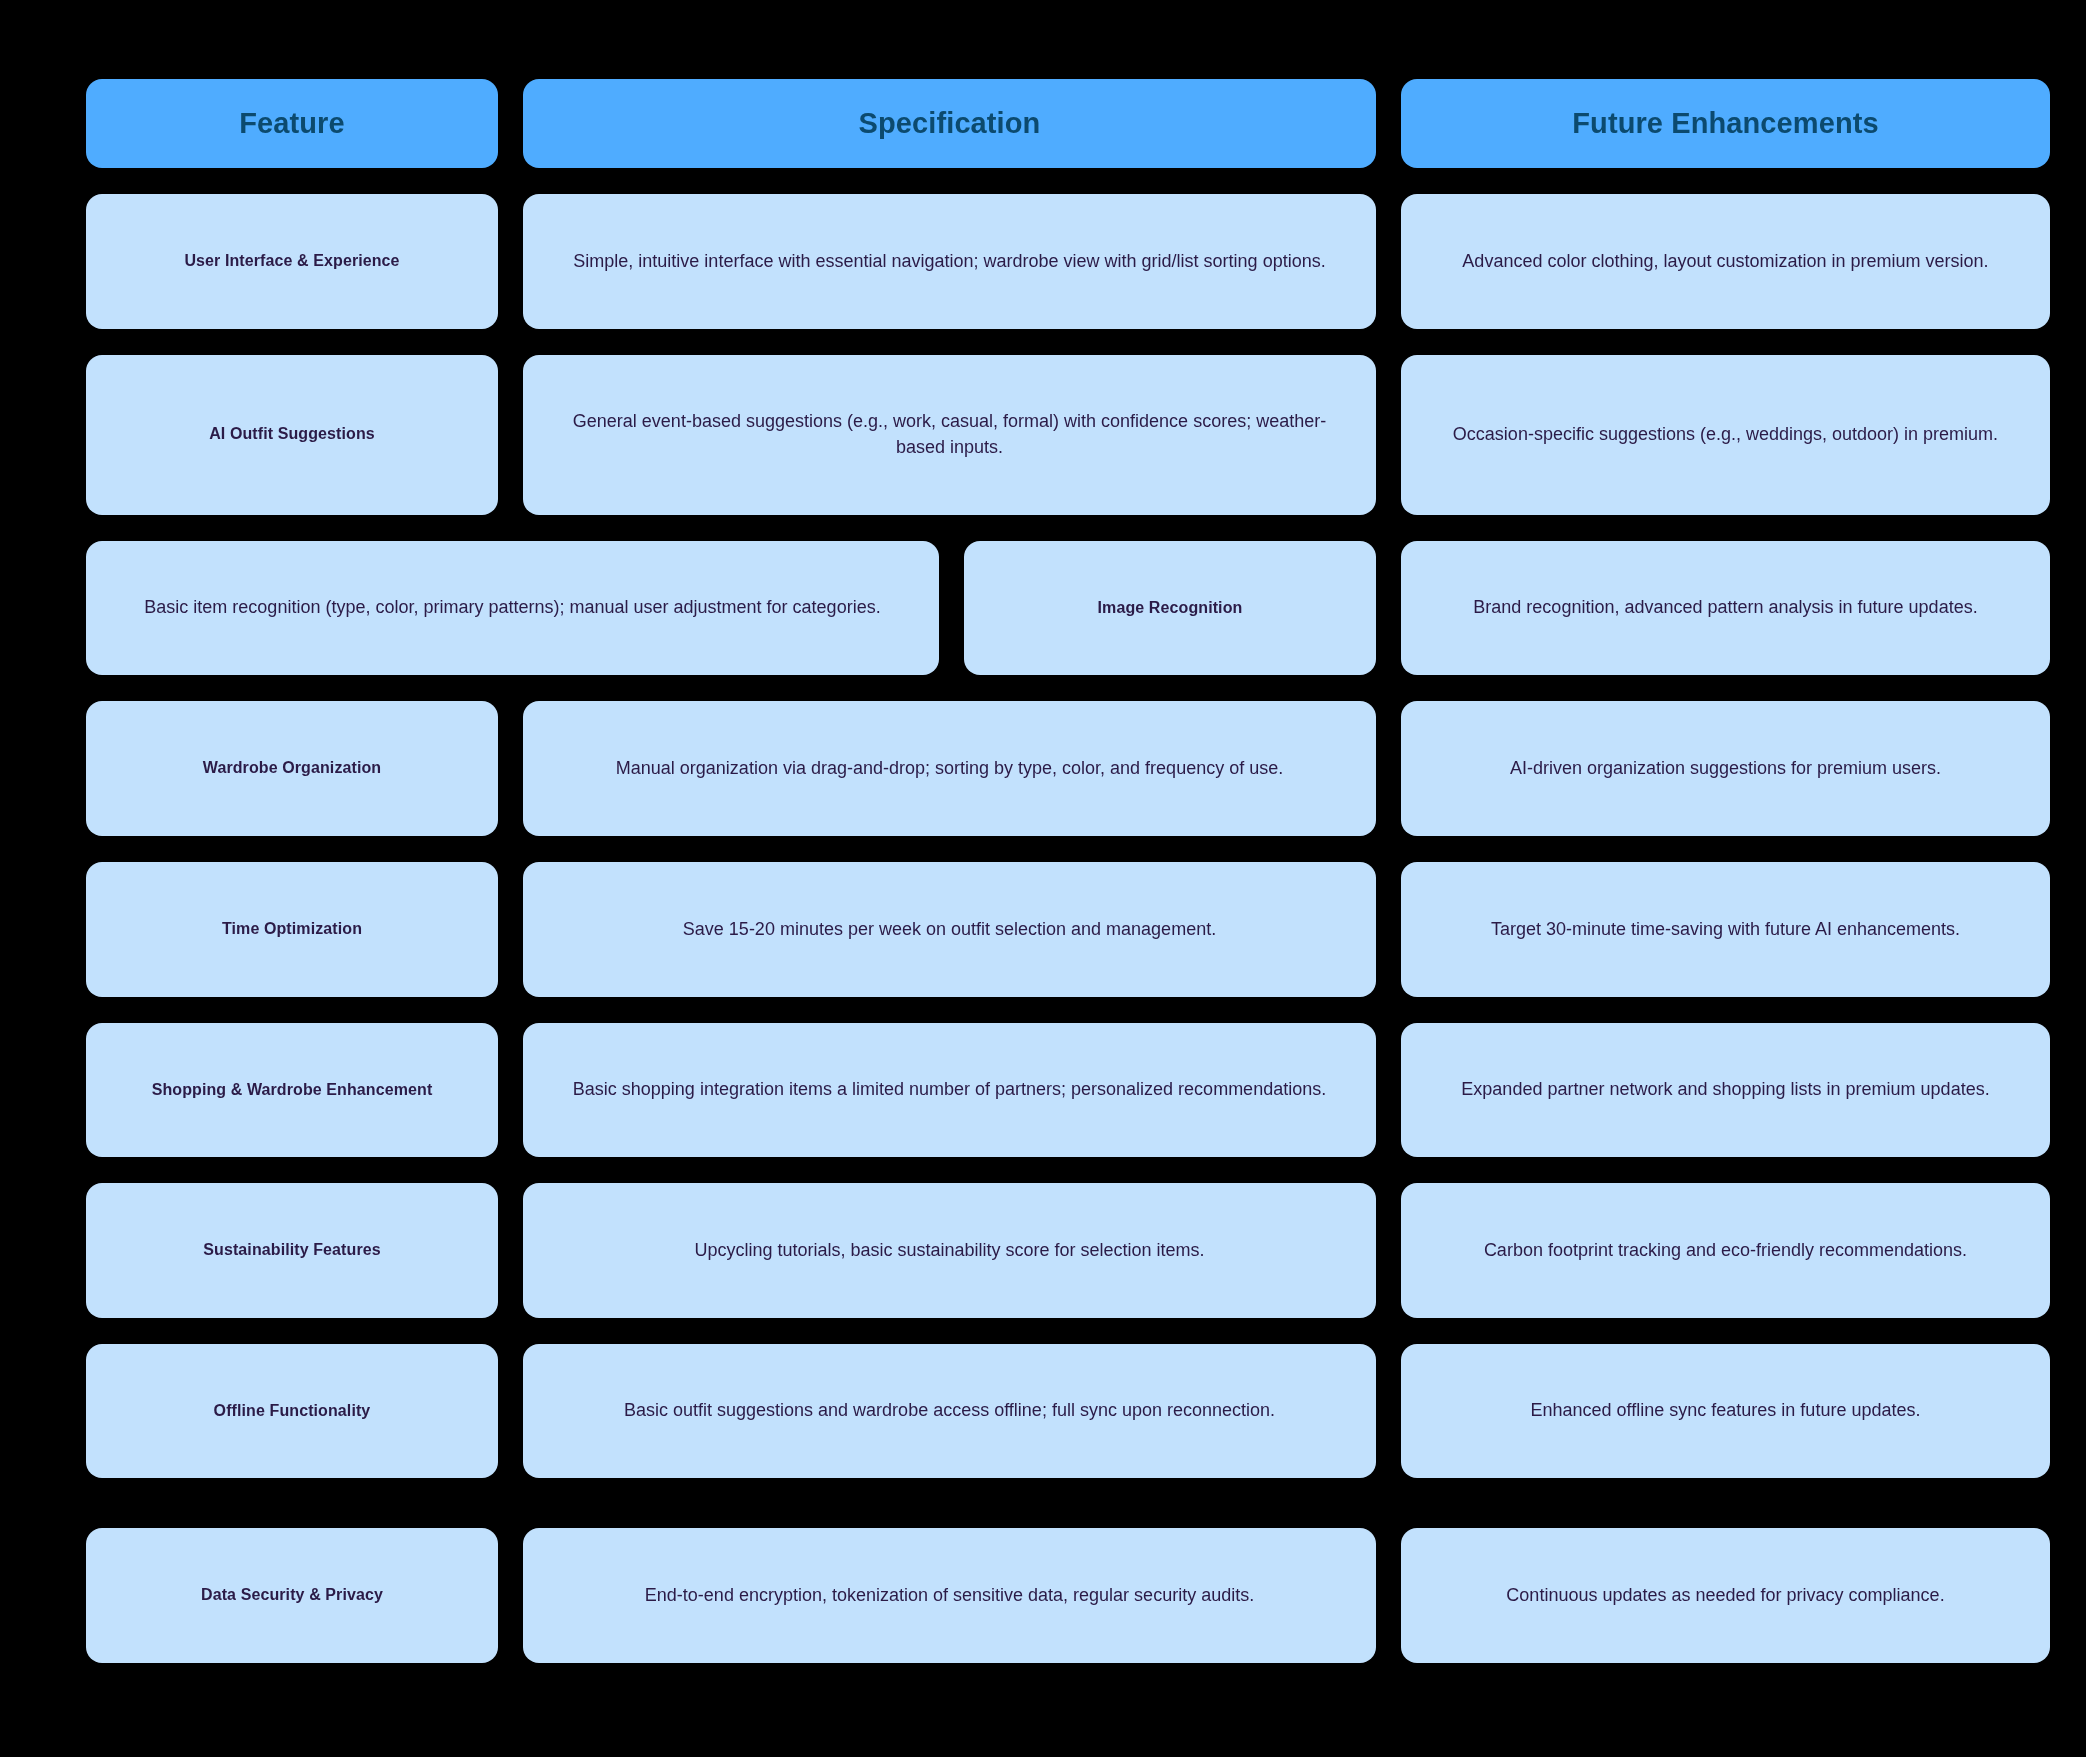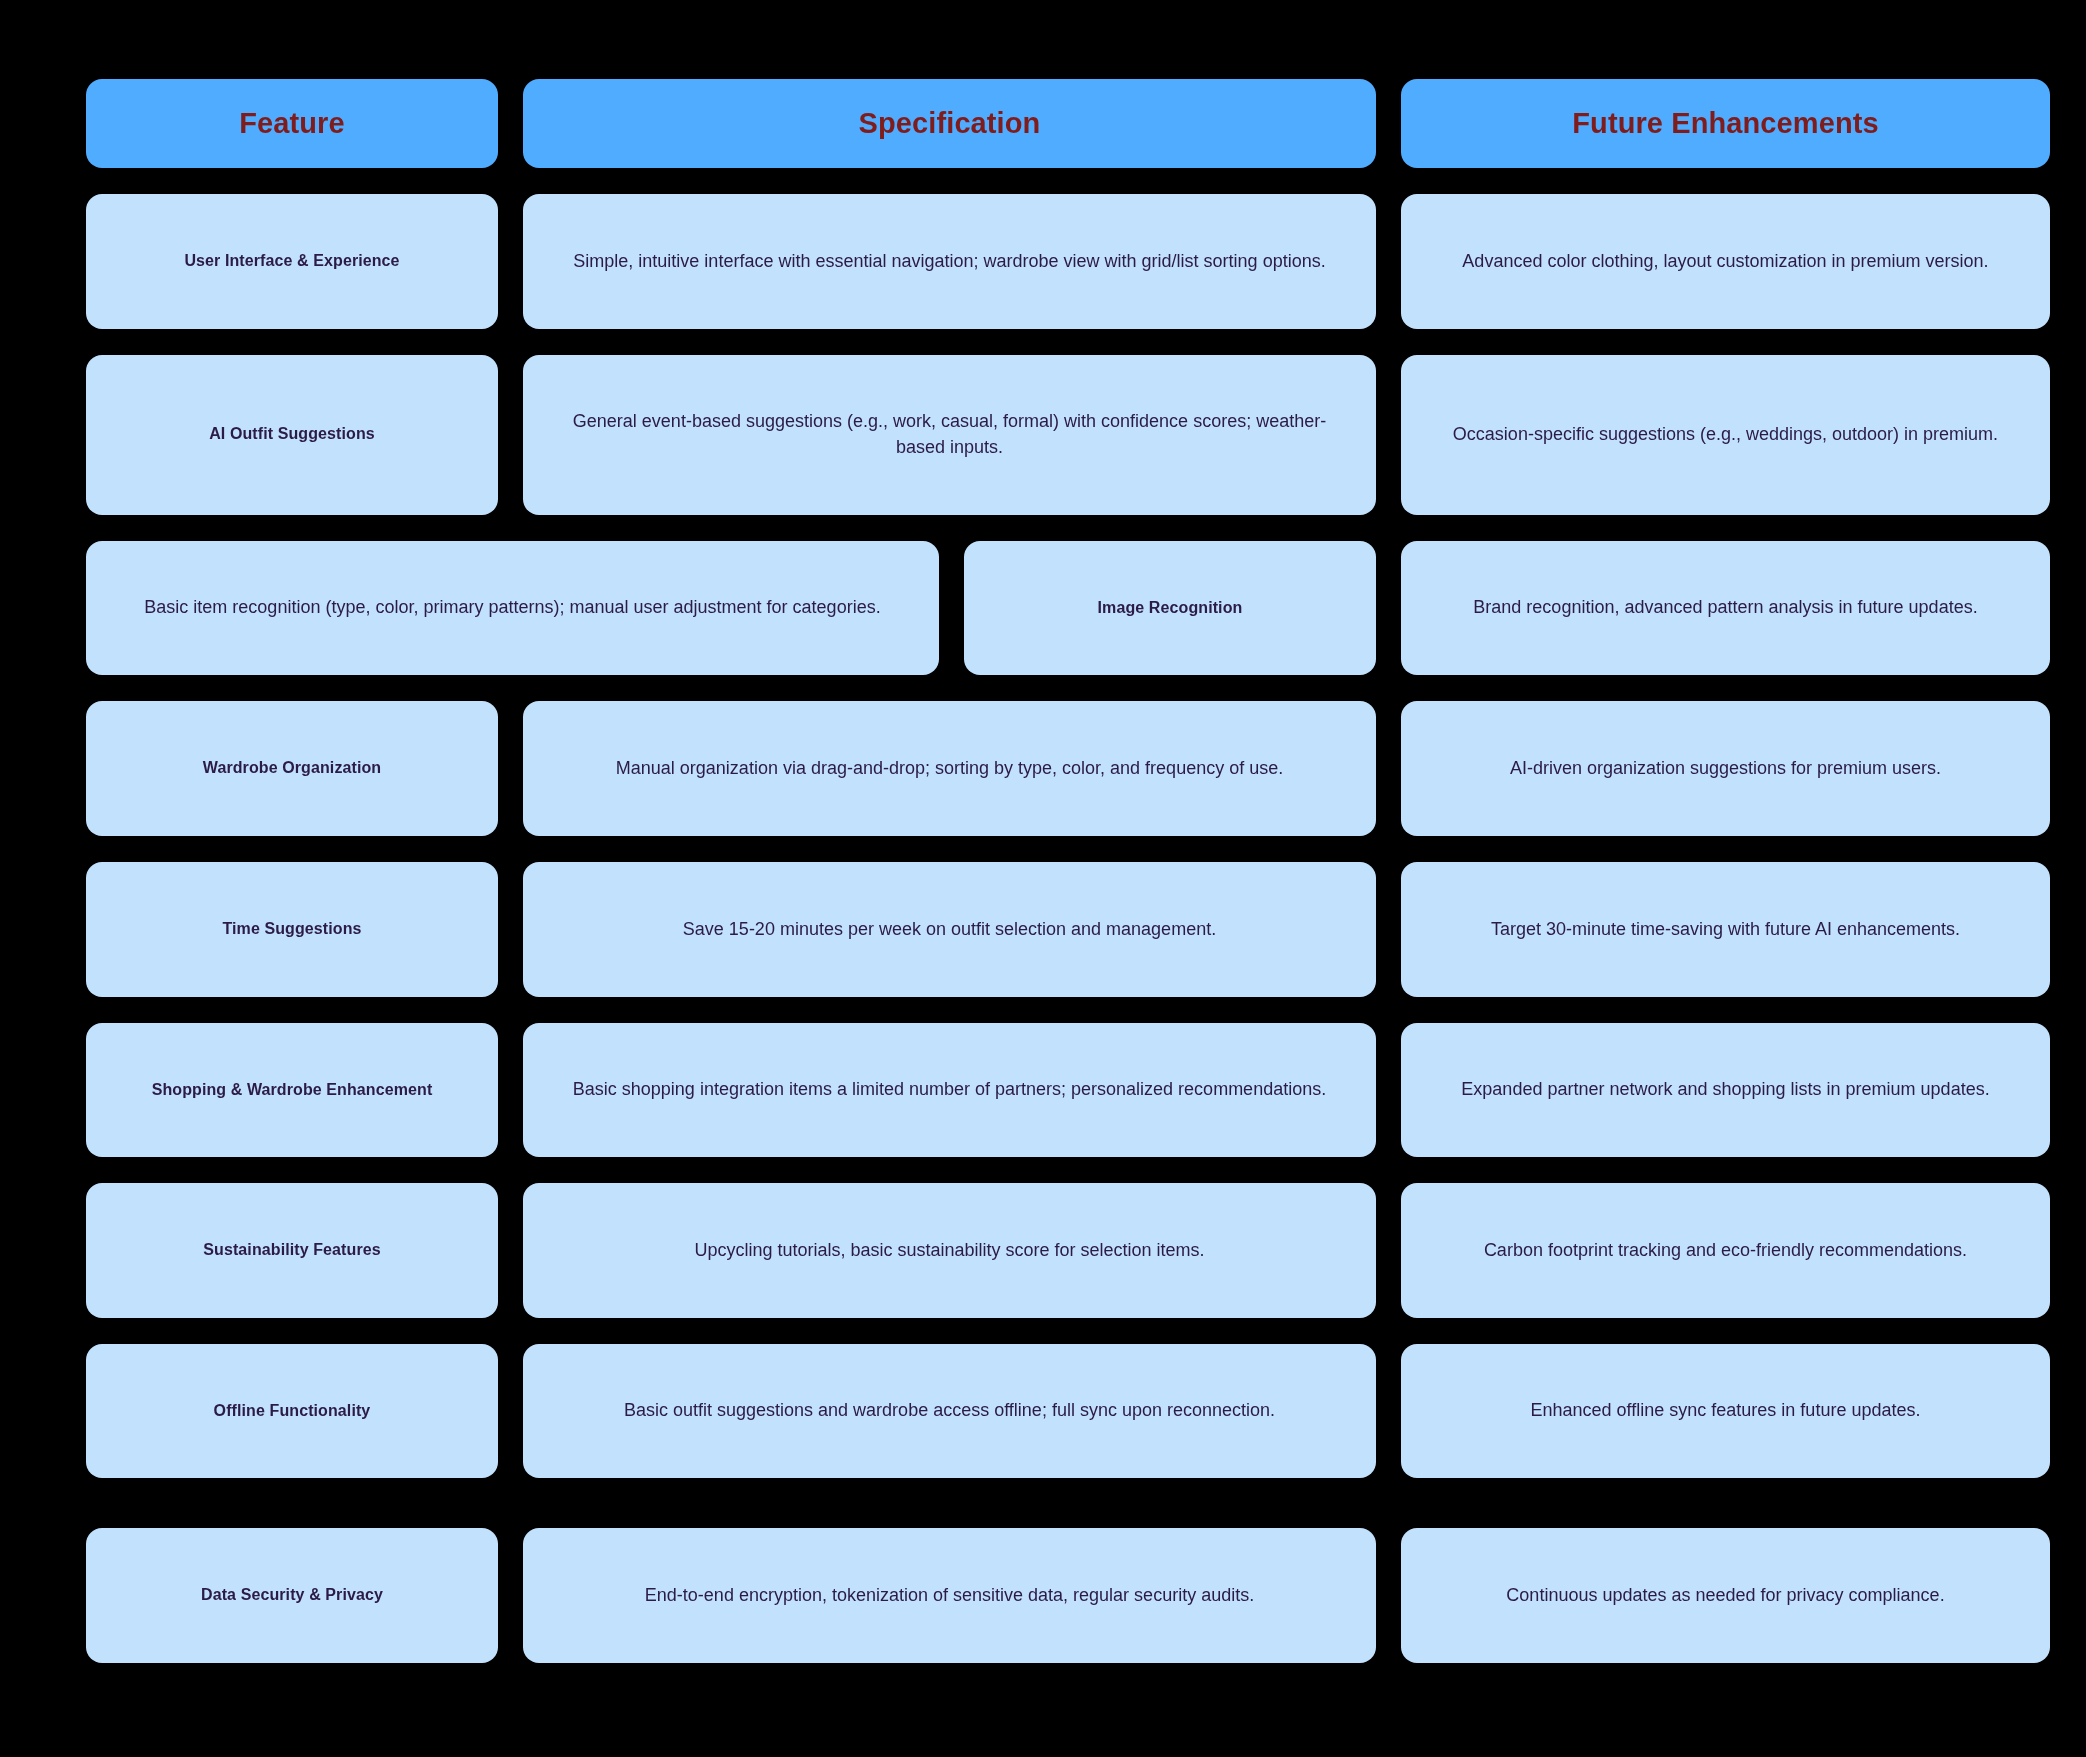--- a/index.html
+++ b/index.html
@@ -56,21 +56,21 @@
     overflow: hidden;
   }
 
   
   .col-feature  { flex: 0 0 412px; }
   .col-spec     { flex: 0 0 853px; }
   .col-future   { flex: 0 0 649px; }
 
   .header-cell {
     background: #4facff;
-    color: #7f1d1d;
+    color: #0c4a6e;
     font-size: 29px;
     font-weight: 700;
     letter-spacing: 0.1px;
   }
 
   .body-cell {
     background: #c2e1fd;
     color: #2b1b47;
     padding: 16px 25px;
     line-height: 1.42;
@@ -154,21 +154,21 @@
       <div class="cell body-cell spec-cell col-spec">
         <span class="txt">Manual organization via drag-and-drop; sorting by type, color, and frequency of use.</span>
       </div>
       <div class="cell body-cell future-cell col-future">
         <span class="txt">AI-driven organization suggestions for premium users.</span>
       </div>
     </div>
 
     <div class="row body-row">
       <div class="cell body-cell feature-cell col-feature">
-        <span class="txt">Time Suggestions</span>
+        <span class="txt">Time Optimization</span>
       </div>
       <div class="cell body-cell spec-cell col-spec">
         <span class="txt">Save 15-20 minutes per week on outfit selection and management.</span>
       </div>
       <div class="cell body-cell future-cell col-future">
         <span class="txt">Target 30-minute time-saving with future AI enhancements.</span>
       </div>
     </div>
 
     <div class="row body-row">

